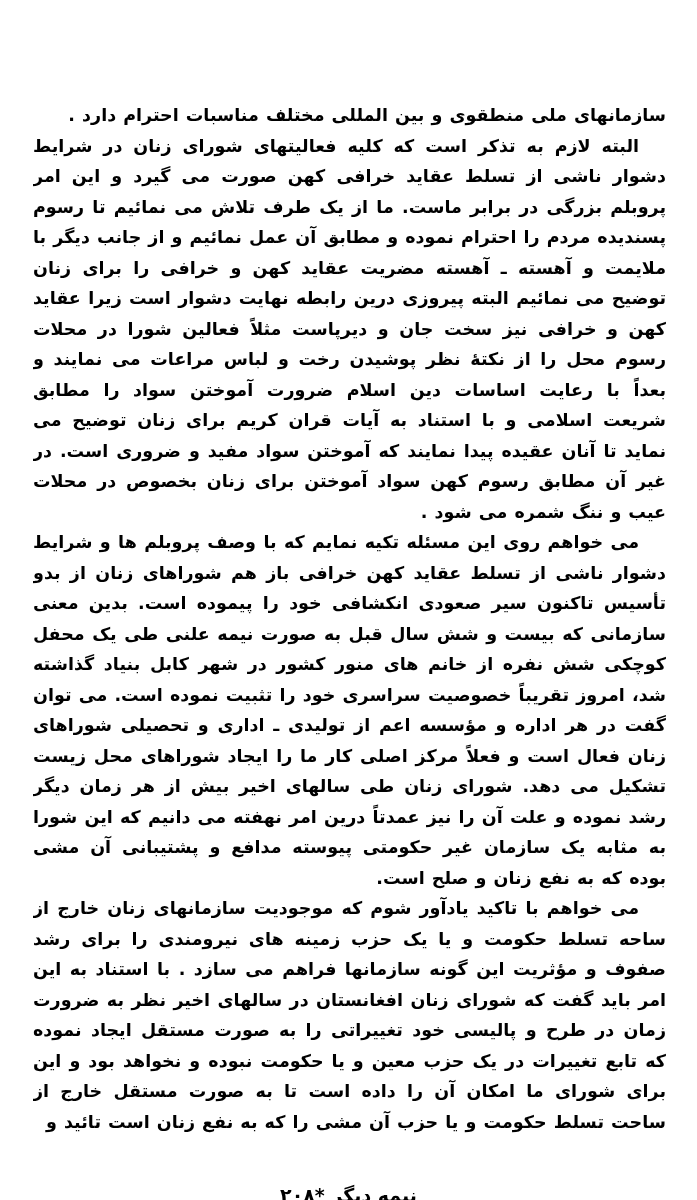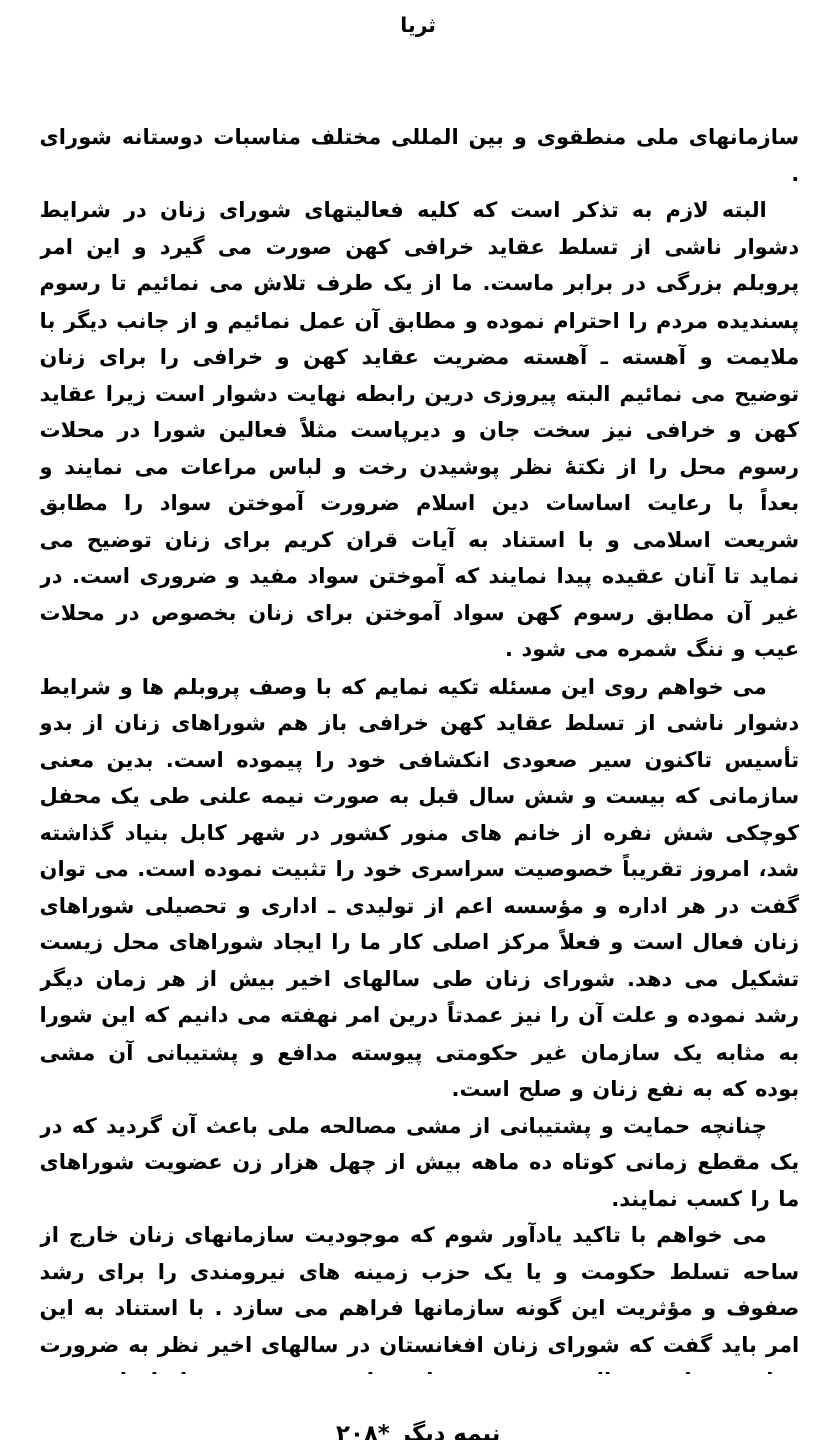--- a/index.html
+++ b/index.html
@@ -55,27 +55,25 @@
     text-align: center;
     font-size: 19px;
     margin-top: 37px;
   }
 </style>
 </head>
 <body>
 
 <div class="page">
 
-  <div class="header-title">ثریا</div>
 
   <div class="text-body">
-    <p class="para">سازمانهای ملی منطقوی و بین المللی مختلف مناسبات دوستانه شورای .</p>
+    <p class="para">سازمانهای ملی منطقوی و بین المللی مختلف مناسبات احترام دارد .</p>
     <p class="para indent">البته لازم به تذکر است که کلیه فعالیتهای شورای زنان در شرایط دشوار ناشی از تسلط عقاید خرافی کهن صورت می گیرد و این امر پروبلم بزرگی در برابر ماست. ما از یک طرف تلاش می نمائیم تا رسوم پسندیده مردم را احترام نموده و مطابق آن عمل نمائیم و از جانب دیگر با ملایمت و آهسته ـ آهسته مضریت عقاید کهن و خرافی را برای زنان توضیح می نمائیم البته پیروزی درین رابطه نهایت دشوار است زیرا عقاید کهن و خرافی نیز سخت جان و دیرپاست مثلاً فعالین شورا در محلات رسوم محل را از نکتهٔ نظر پوشیدن رخت و لباس مراعات می نمایند و بعداً با رعایت اساسات دین اسلام ضرورت آموختن سواد را مطابق شریعت اسلامی و با استناد به آیات قران کریم برای زنان توضیح می نماید تا آنان عقیده پیدا نمایند که آموختن سواد مفید و ضروری است. در غیر آن مطابق رسوم کهن سواد آموختن برای زنان بخصوص در محلات عیب و ننگ شمره می شود .</p>
     <p class="para indent">می خواهم روی این مسئله تکیه نمایم که با وصف پروبلم ها و شرایط دشوار ناشی از تسلط عقاید کهن خرافی باز هم شوراهای زنان از بدو تأسیس تاکنون سیر صعودی انکشافی خود را پیموده است. بدین معنی سازمانی که بیست و شش سال قبل به صورت نیمه علنی طی یک محفل کوچکی شش نفره از خانم های منور کشور در شهر کابل بنیاد گذاشته شد، امروز تقریباً خصوصیت سراسری خود را تثبیت نموده است. می توان گفت در هر اداره و مؤسسه اعم از تولیدی ـ اداری و تحصیلی شوراهای زنان فعال است و فعلاً مرکز اصلی کار ما را ایجاد شوراهای محل زیست تشکیل می دهد. شورای زنان طی سالهای اخیر بیش از هر زمان دیگر رشد نموده و علت آن را نیز عمدتاً درین امر نهفته می دانیم که این شورا به مثابه یک سازمان غیر حکومتی پیوسته مدافع و پشتیبانی آن مشی بوده که به نفع زنان و صلح است.</p>
-    <p class="para indent">چنانچه حمایت و پشتیبانی از مشی مصالحه ملی باعث آن گردید که در یک مقطع زمانی کوتاه ده ماهه بیش از چهل هزار زن عضویت شوراهای ما را کسب نمایند.</p>
     <p class="para indent">می خواهم با تاکید یادآور شوم که موجودیت سازمانهای زنان خارج از ساحه تسلط حکومت و یا یک حزب زمینه های نیرومندی را برای رشد صفوف و مؤثریت این گونه سازمانها فراهم می سازد . با استناد به این امر باید گفت که شورای زنان افغانستان در سالهای اخیر نظر به ضرورت زمان در طرح و پالیسی خود تغییراتی را به صورت مستقل ایجاد نموده که تابع تغییرات در یک حزب معین و یا حکومت نبوده و نخواهد بود و این برای شورای ما امکان آن را داده است تا به صورت مستقل خارج از ساحت تسلط حکومت و یا حزب آن مشی را که به نفع زنان است تائید و</p>
   </div>
 
   <div class="page-footer">
     <span>نیمه دیگر *۲۰۸</span>
   </div>
 
 </div>
 
 </body></html>

